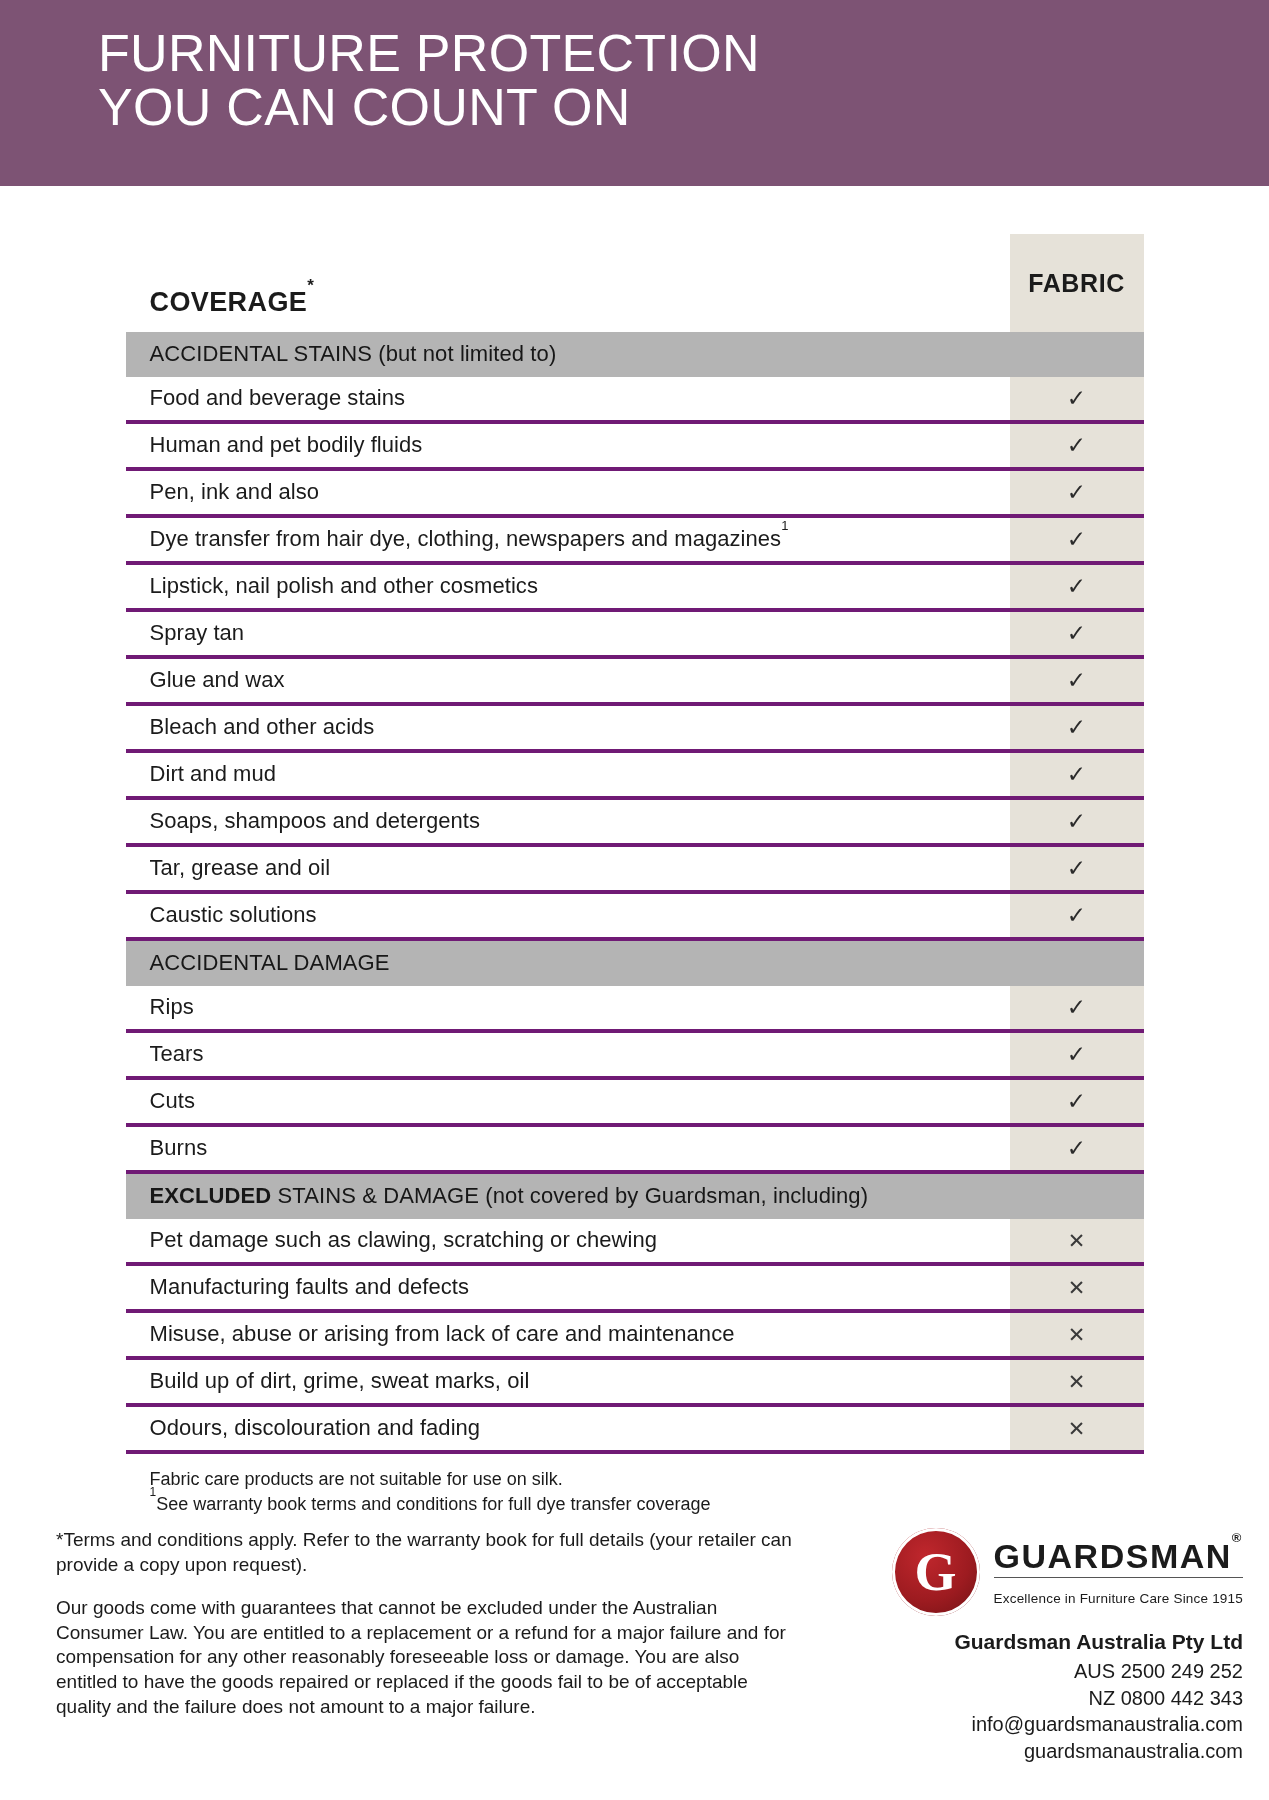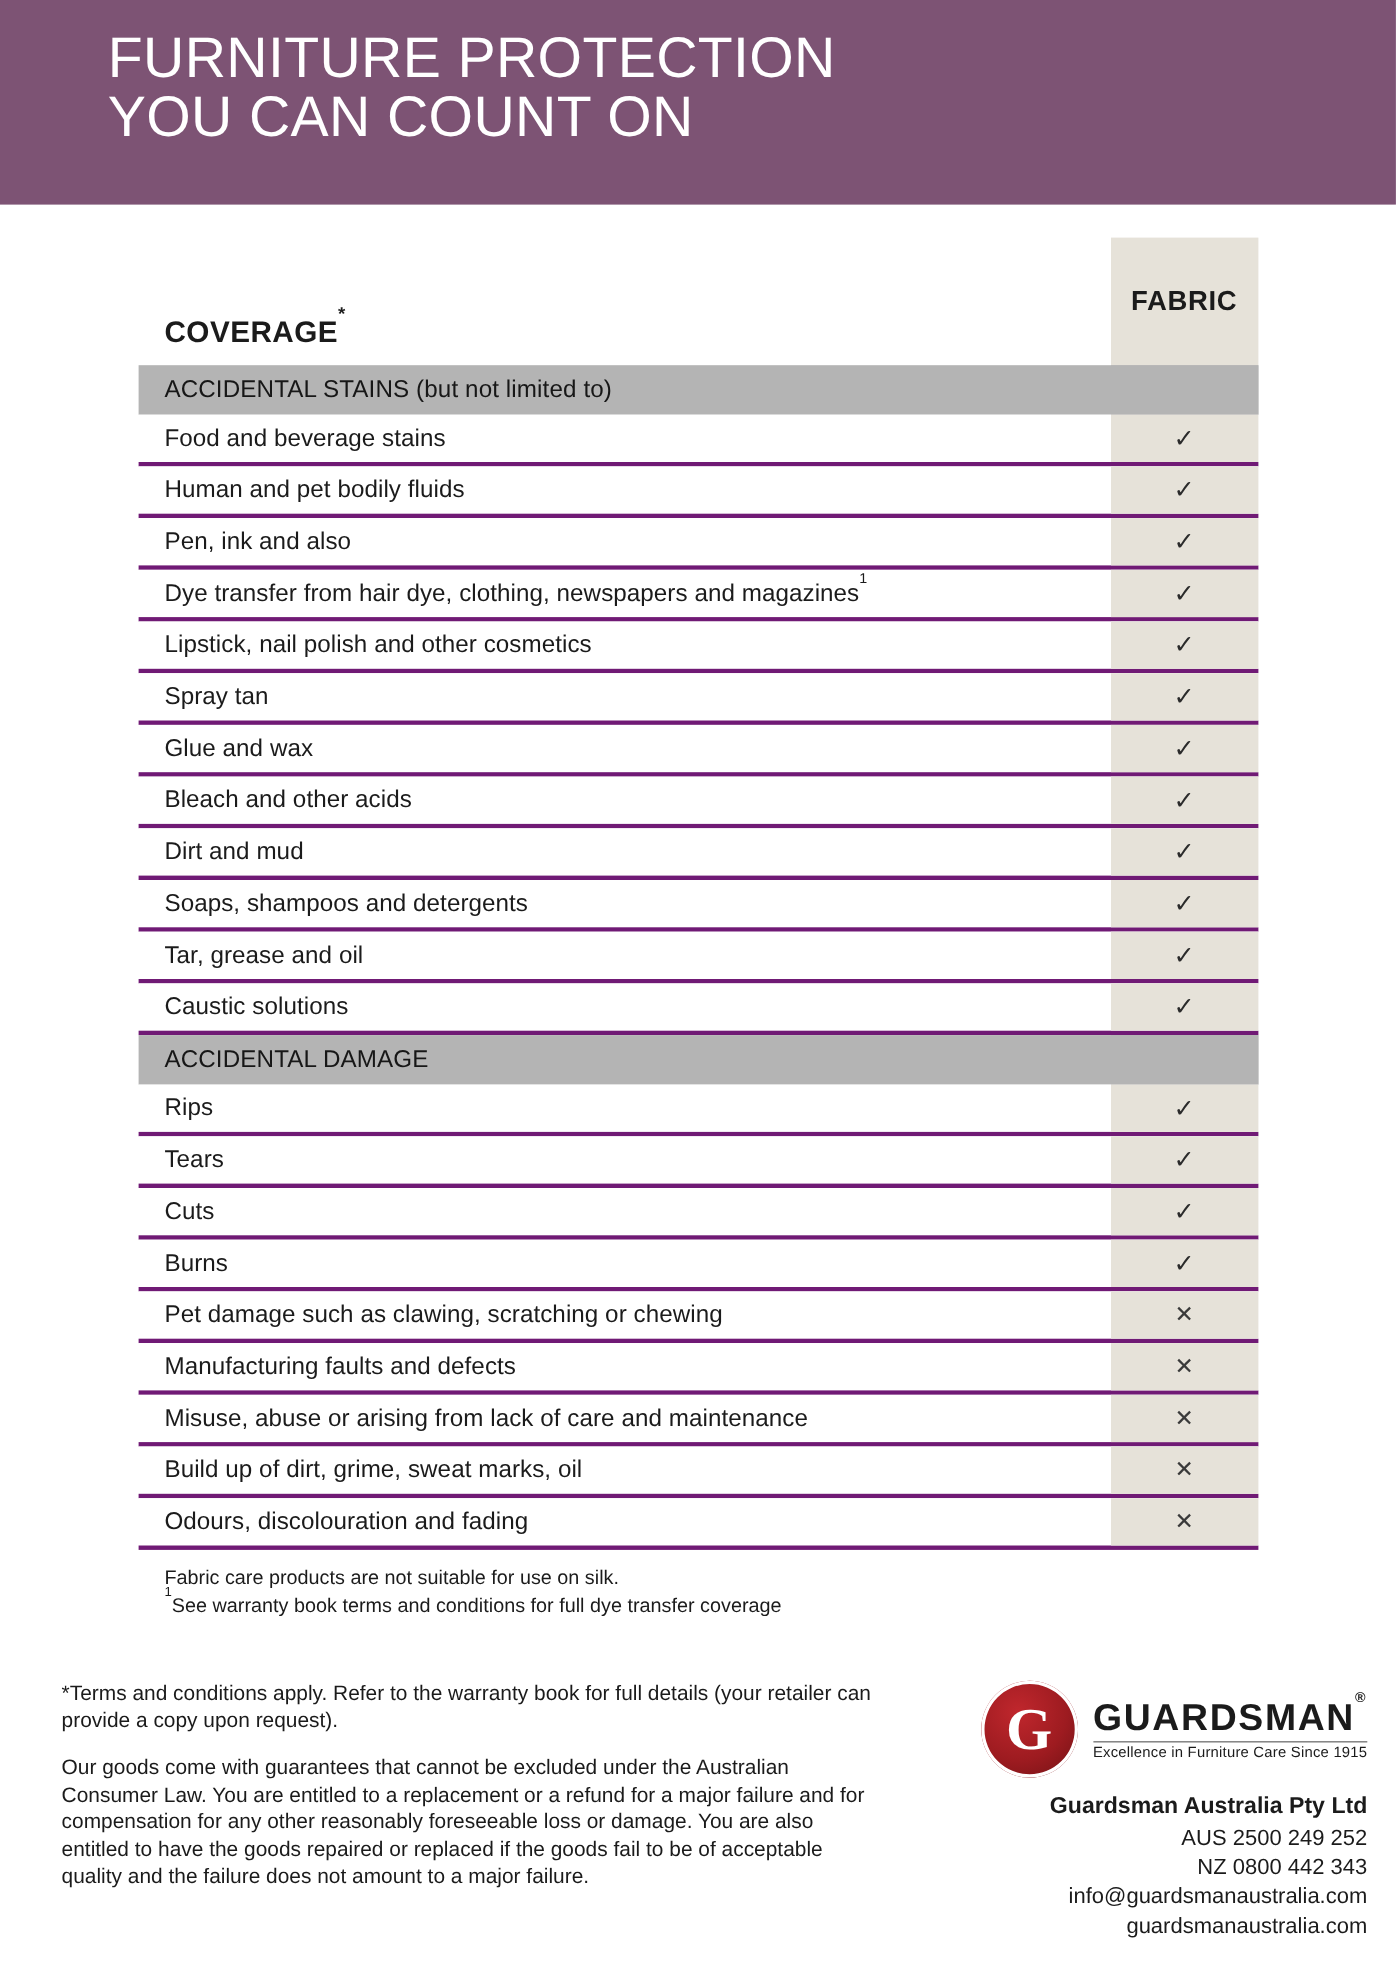--- a/index.html
+++ b/index.html
@@ -46,21 +46,21 @@
     font-size: 27px;
     font-weight: bold;
     color: #1b1b1b;
     letter-spacing: 0.4px;
     padding: 0 0 14px 24px;
   }
   .head-coverage sup { font-size: 17px; font-weight: bold; top: -10px; position: relative; }
   .head-fabric {
     width: 134px;
     background: #e6e2d9;
-    height: 116px;
+    height: 98px;
     display: flex;
     align-items: center;
     justify-content: center;
     font-size: 25px;
     font-weight: bold;
     color: #1b1b1b;
     letter-spacing: 0.6px;
   }
 
   .section-row {
@@ -166,21 +166,21 @@
     color: #1b1b1b;
     line-height: 1;
   }
   .logo-word sup { font-size: 13px; top: -14px; position: relative; }
   .logo-tag {
     font-size: 13.5px;
     color: #1b1b1b;
     letter-spacing: 0.2px;
     border-top: 1px solid #555;
     margin-top: 4px;
-    padding-top: 1px;
+    padding-top: 13px;
   }
   .company {
     font-size: 21px;
     font-weight: bold;
     color: #1b1b1b;
     margin-bottom: 4px;
   }
   .contact-line {
     font-size: 20px;
     color: #1b1b1b;
@@ -270,20 +270,24 @@
     </div>
     <div class="item-row">
       <div class="label">Cuts</div>
       <div class="mark-cell">✓</div>
     </div>
     <div class="item-row">
       <div class="label">Burns</div>
       <div class="mark-cell">✓</div>
     </div>
 
+    <div class="section-row">
+      <div class="label"><b>EXCLUDED</b><span> STAINS &amp; DAMAGE (not covered by Guardsman, including)</span></div>
+      <div class="mark-cell"></div>
+    </div>
     <div class="item-row">
       <div class="label">Pet damage such as clawing, scratching or chewing</div>
       <div class="mark-cell cross">✕</div>
     </div>
     <div class="item-row">
       <div class="label">Manufacturing faults and defects</div>
       <div class="mark-cell cross">✕</div>
     </div>
     <div class="item-row">
       <div class="label">Misuse, abuse or arising from lack of care and maintenance</div>

